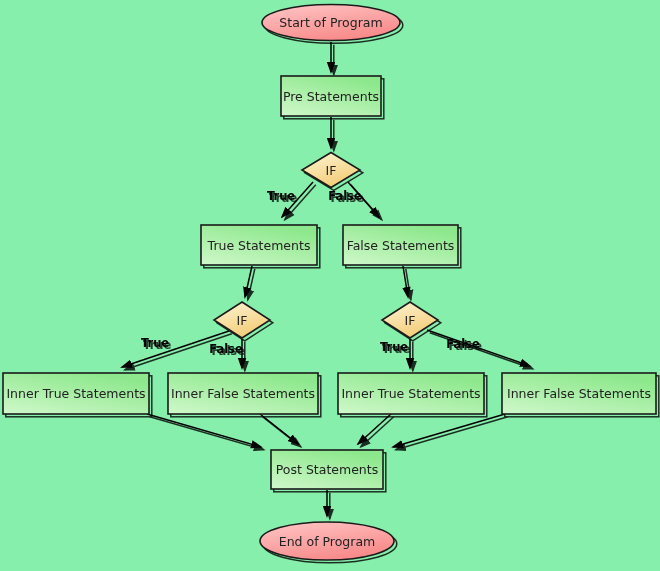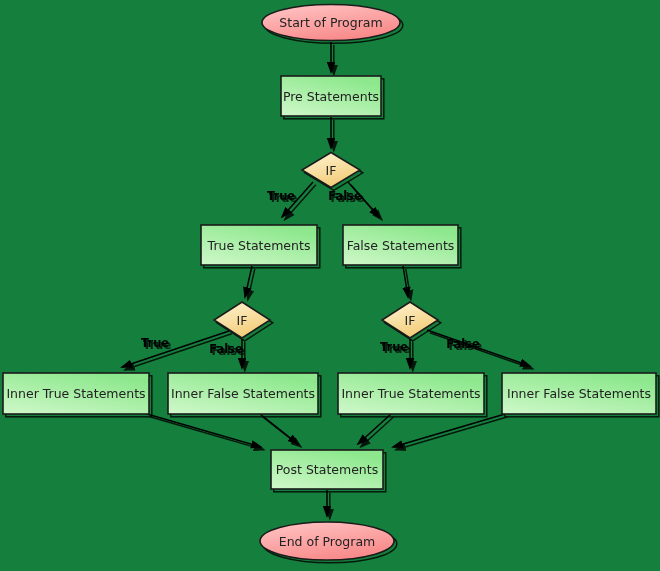--- a/index.html
+++ b/index.html
@@ -1,16 +1,16 @@
 <!DOCTYPE html>
 <html><head>
 <meta charset="utf-8">
 <style>
   html, body { margin: 0; padding: 0; background: #ffffff; }
-  .stage { position: relative; width: 660px; height: 571px; background: #15803d; }
+  .stage { position: relative; width: 660px; height: 571px; background: #86efac; }
   svg { display: block; }
   .node-label {
     font-family: "DejaVu Sans", "Liberation Sans", sans-serif;
     font-size: 12.5px; fill: #222222; text-anchor: middle;
   }
   .edge-label {
     font-family: "DejaVu Sans", "Liberation Sans", sans-serif;
     font-size: 11.5px; font-weight: bold; fill: #000000; text-anchor: middle;
   }
   .edge-label-shadow { opacity: 0.72; }

